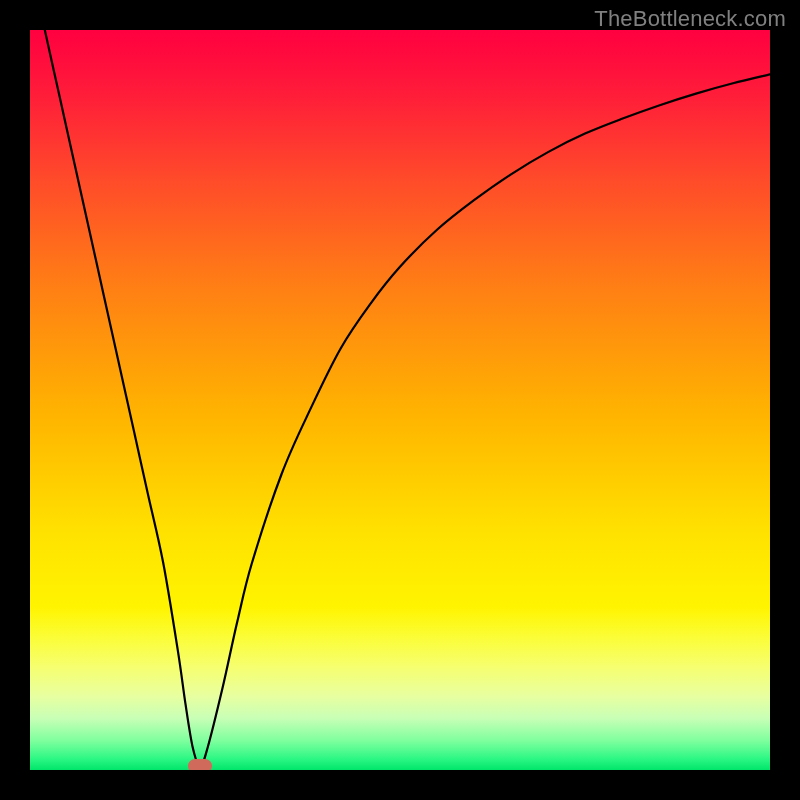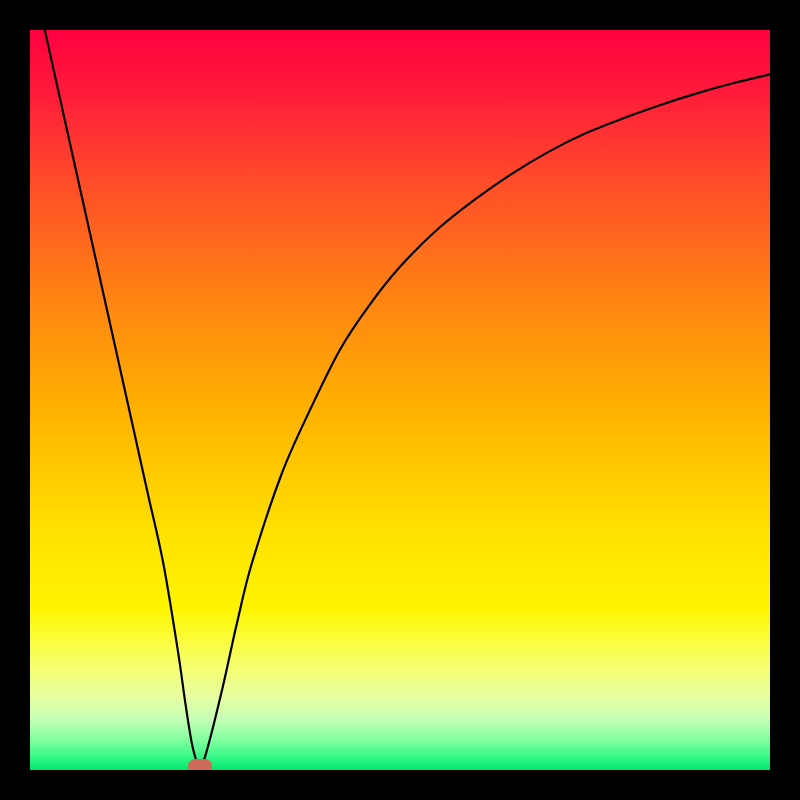--- a/index.html
+++ b/index.html
@@ -77,13 +77,14 @@
             <stop offset="100%" stop-color="#00e56a"></stop>
           </linearGradient>
       </defs>
       <rect x="0" y="0" width="100" height="100" fill="url(#bg)"></rect>
     </svg>
     <svg class="curve" viewBox="0 0 100 100" preserveAspectRatio="none">
       <path id="curvePath" d="M 2.00 0.00 C 2.33 1.50 3.33 6.00 4.00 9.00 C 4.67 12.00 5.33 15.00 6.00 18.00 C 6.67 21.00 7.33 24.00 8.00 27.00 C 8.67 30.00 9.33 33.00 10.00 36.00 C 10.67 39.00 11.33 42.00 12.00 45.00 C 12.67 48.00 13.33 51.00 14.00 54.00 C 14.67 57.00 15.33 60.00 16.00 63.00 C 16.67 66.00 17.33 68.50 18.00 72.00 C 18.67 75.50 19.50 80.83 20.00 84.00 C 20.50 87.17 20.67 88.83 21.00 91.00 C 21.33 93.17 21.67 95.58 22.00 97.00 C 22.33 98.42 22.67 99.50 23.00 99.50 C 23.33 99.50 23.50 98.75 24.00 97.00 C 24.50 95.25 25.33 91.83 26.00 89.00 C 26.67 86.17 27.33 82.83 28.00 80.00 C 28.67 77.17 29.00 75.33 30.00 72.00 C 31.00 68.67 32.67 63.50 34.00 60.00 C 35.33 56.50 36.67 53.83 38.00 51.00 C 39.33 48.17 40.67 45.33 42.00 43.00 C 43.33 40.67 44.67 38.83 46.00 37.00 C 47.33 35.17 48.50 33.67 50.00 32.00 C 51.50 30.33 53.33 28.50 55.00 27.00 C 56.67 25.50 58.33 24.25 60.00 23.00 C 61.67 21.75 63.33 20.58 65.00 19.50 C 66.67 18.42 68.33 17.42 70.00 16.50 C 71.67 15.58 73.33 14.75 75.00 14.00 C 76.67 13.25 78.33 12.63 80.00 12.00 C 81.67 11.37 83.33 10.77 85.00 10.20 C 86.67 9.63 88.33 9.10 90.00 8.60 C 91.67 8.10 93.33 7.63 95.00 7.20 C 96.67 6.77 99.17 6.20 100.00 6.00" fill="none" stroke="#000" stroke-width="2.2" stroke-linecap="round" stroke-linejoin="round" vector-effect="non-scaling-stroke"></path>
     </svg>
     <div class="marker" id="marker" style="left: 170.2px; top: 736.3px;"></div>
   </div>
+  <div class="watermark">TheBottleneck.com</div>
 </div>
 
 </body></html>

